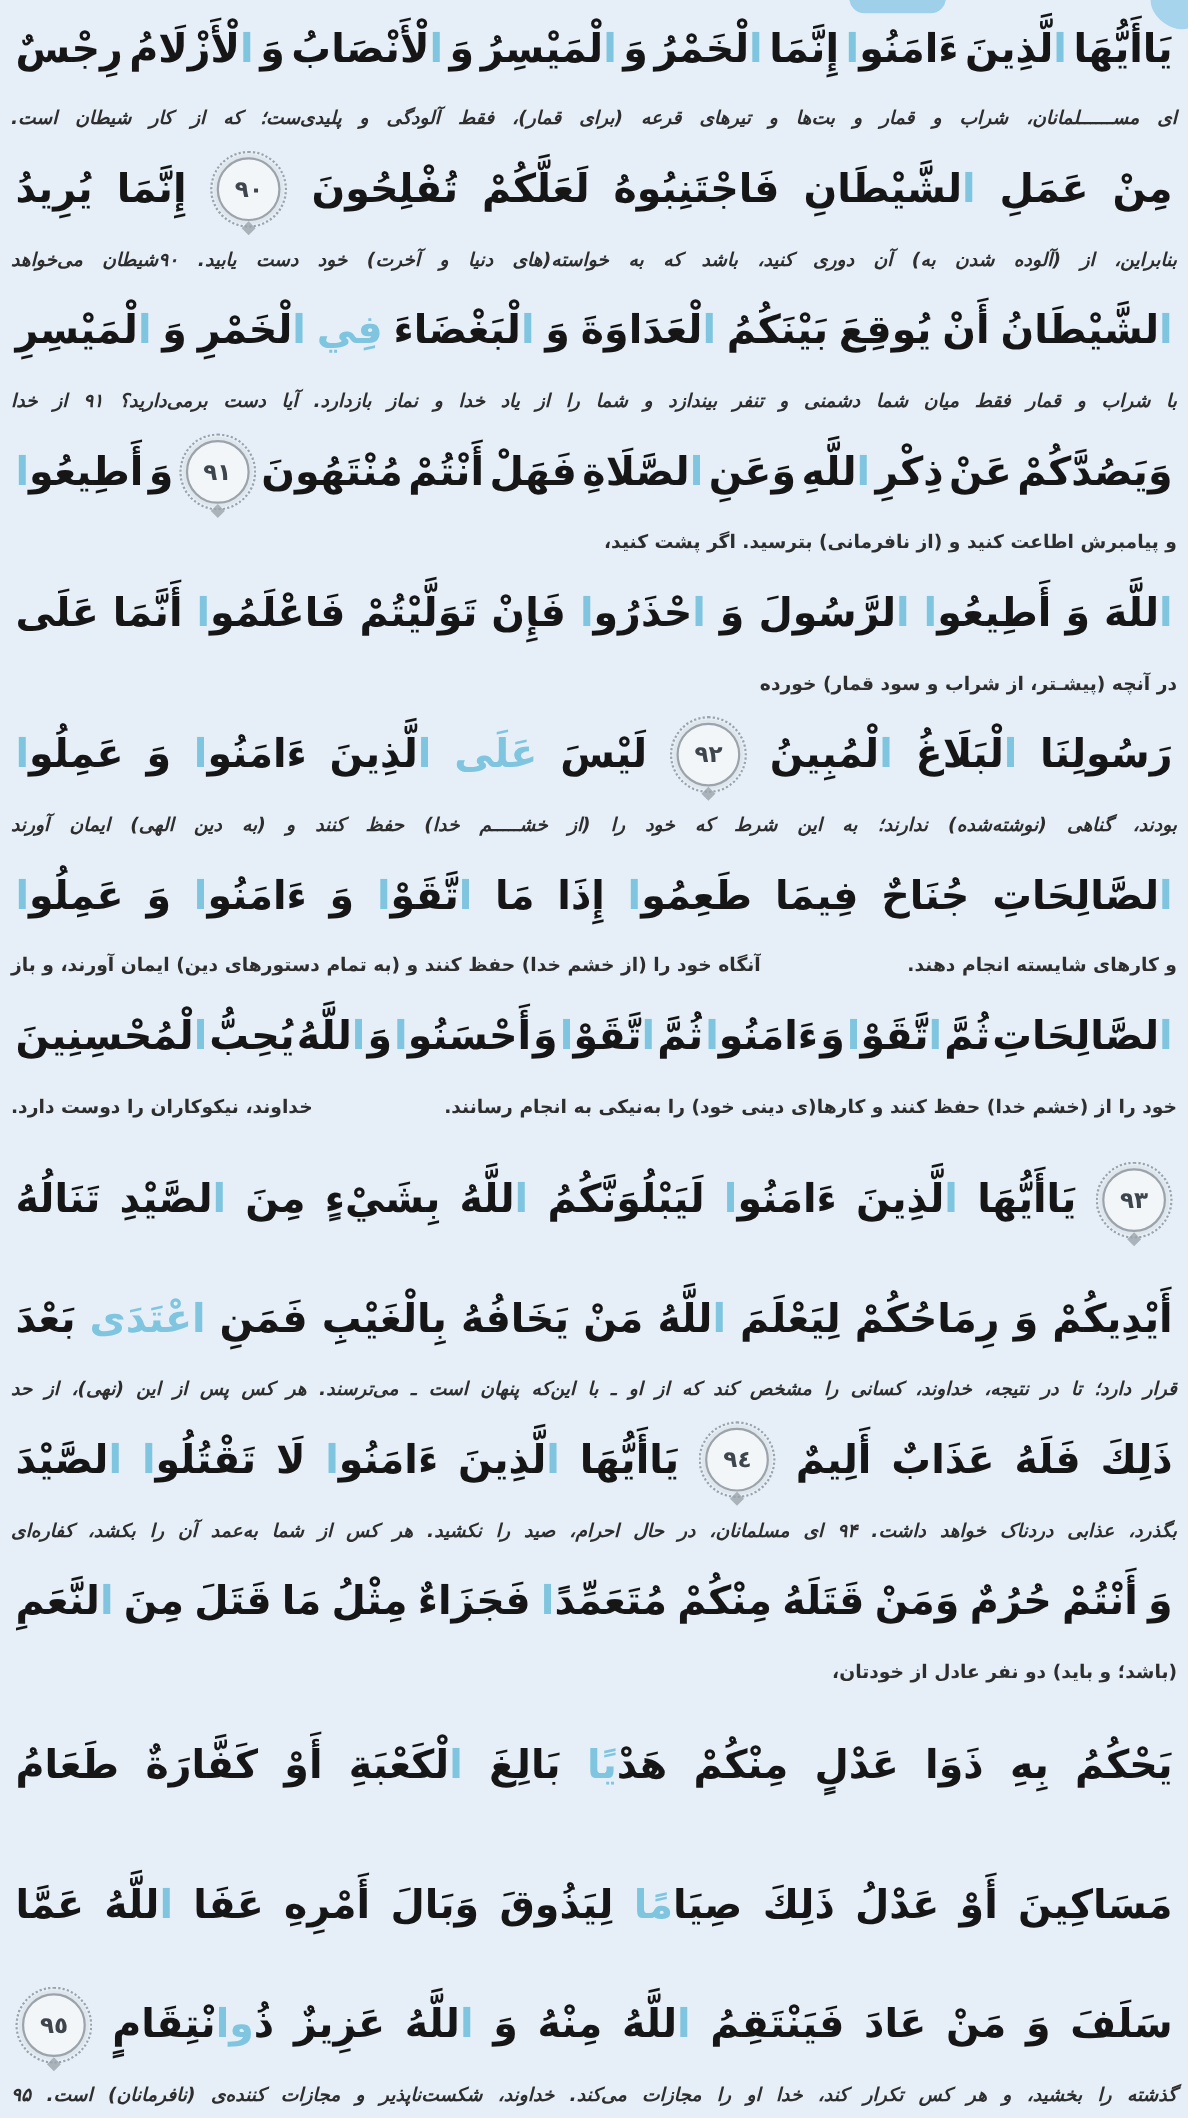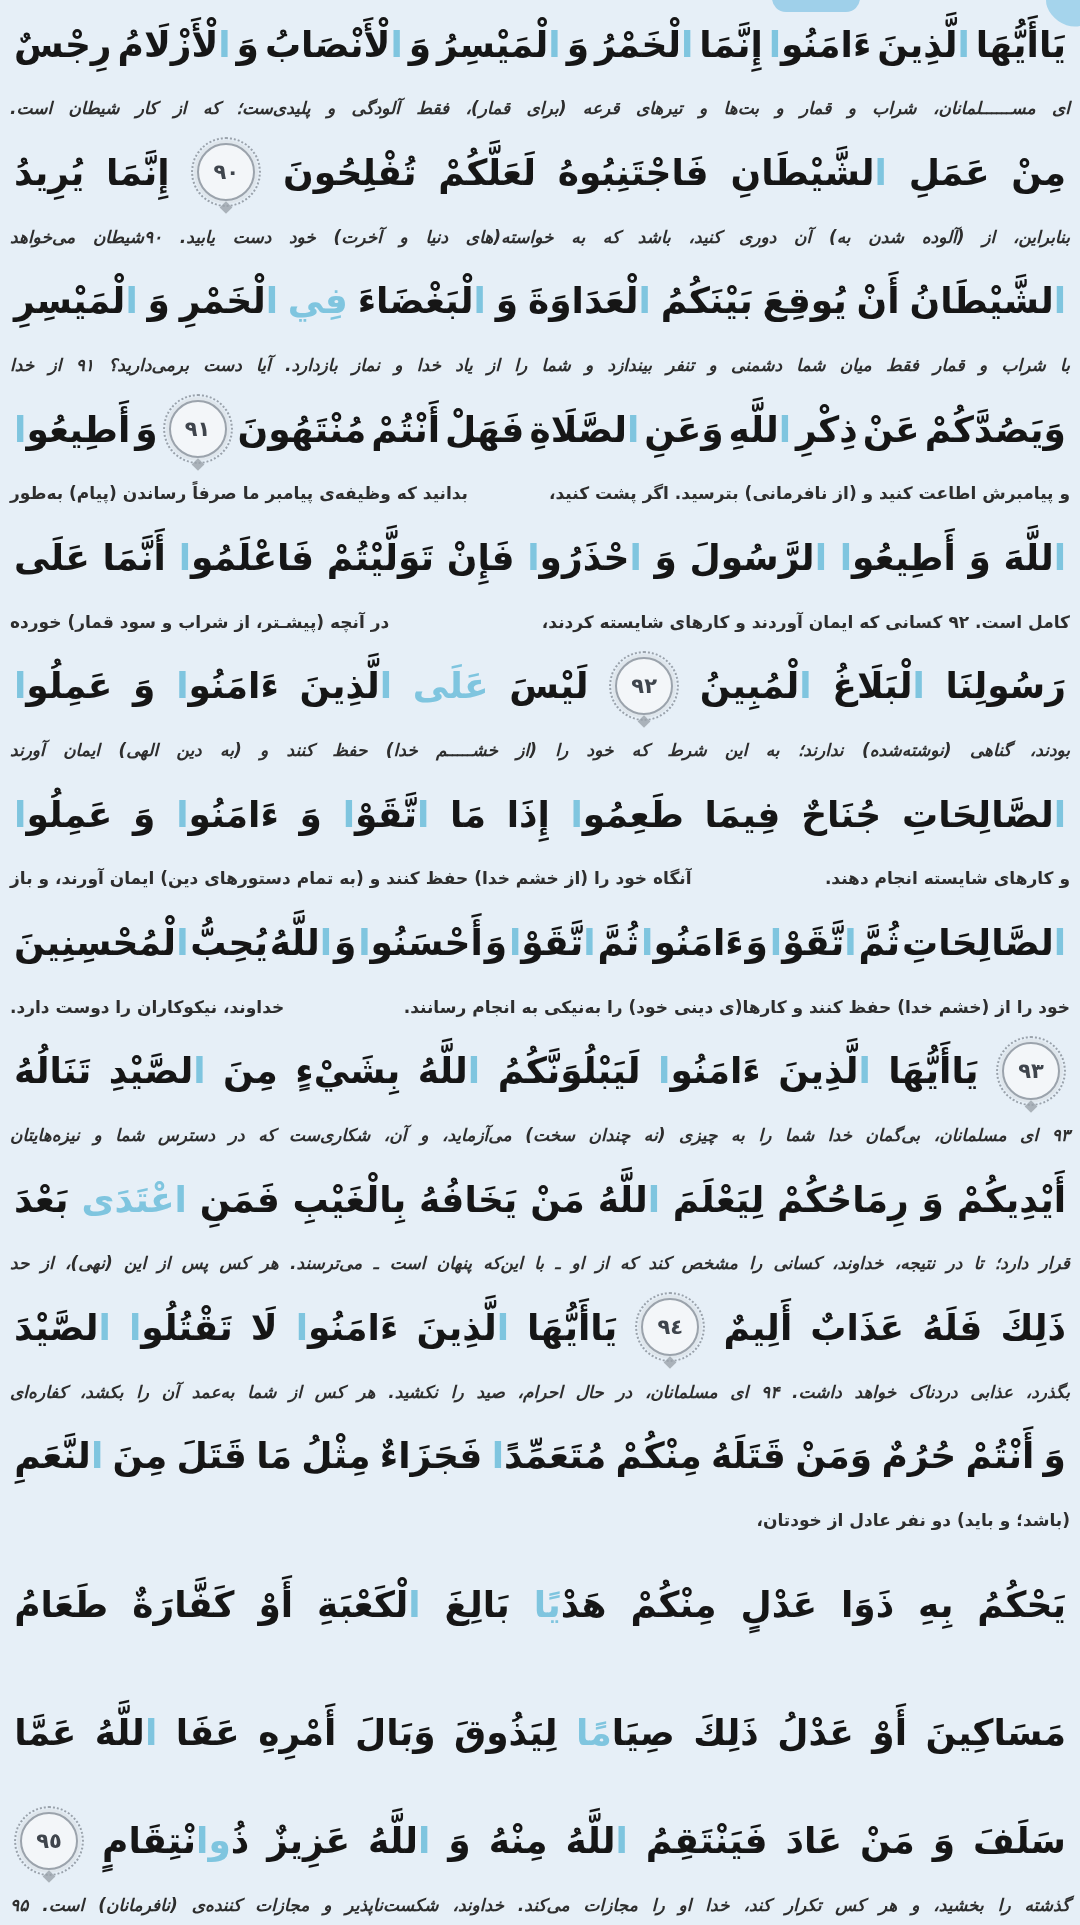--- a/index.html
+++ b/index.html
@@ -160,39 +160,37 @@
         <span class="word"><span>أَنْتُمْ</span></span>
         <span class="word"><span>مُنْتَهُونَ</span></span>
         <span class="med">
           <span>٩١</span>
         </span>
         <span class="word"><span>وَ</span></span>
         <span class="word"><span>أَطِيعُو</span><span class="b">ا</span></span>
       </div>
       <div class="fa">
         <span class="part">و پیامبرش اطاعت کنید و (از نافرمانی) بترسید. اگر پشت کنید،</span>
-        <span class="part">بدانید که وظیفه‌ی پیامبر ما صرفاً رساندن (پیام) به‌طور</span>
       </div>
     </div>
     <div class="row">
       <div class="ar">
         <span class="word"><span class="b">ا</span><span>للَّهَ</span></span>
         <span class="word"><span>وَ</span></span>
         <span class="word"><span>أَطِيعُو</span><span class="b">ا</span></span>
         <span class="word"><span class="b">ا</span><span>لرَّسُولَ</span></span>
         <span class="word"><span>وَ</span></span>
         <span class="word"><span class="b">ا</span><span>حْذَرُو</span><span class="b">ا</span></span>
         <span class="word"><span>فَإِنْ</span></span>
         <span class="word"><span>تَوَلَّيْتُمْ</span></span>
         <span class="word"><span>فَاعْلَمُو</span><span class="b">ا</span></span>
         <span class="word"><span>أَنَّمَا</span></span>
         <span class="word"><span>عَلَى</span></span>
       </div>
       <div class="fa">
-        <span class="part">کامل است. ۹۲ کسانی که ایمان آوردند و کارهای شایسته کردند،</span>
         <span class="part">در آنچه (پیشـتر، از شراب و سود قمار) خورده</span>
       </div>
     </div>
     <div class="row">
       <div class="ar">
         <span class="word"><span>رَسُولِنَا</span></span>
         <span class="word"><span class="b">ا</span><span>لْبَلَاغُ</span></span>
         <span class="word"><span class="b">ا</span><span>لْمُبِينُ</span></span>
         <span class="med">
           <span>٩٢</span>
@@ -255,23 +253,20 @@
         </span>
         <span class="word"><span>يَاأَيُّهَا</span></span>
         <span class="word"><span class="b">ا</span><span>لَّذِينَ</span></span>
         <span class="word"><span>ءَامَنُو</span><span class="b">ا</span></span>
         <span class="word"><span>لَيَبْلُوَنَّكُمُ</span></span>
         <span class="word"><span class="b">ا</span><span>للَّهُ</span></span>
         <span class="word"><span>بِشَيْءٍ</span></span>
         <span class="word"><span>مِنَ</span></span>
         <span class="word"><span class="b">ا</span><span>لصَّيْدِ</span></span>
         <span class="word"><span>تَنَالُهُ</span></span>
-      </div>
-      <div class="fa single">
-        <span class="part">۹۳ ای مسلمانان، بی‌گمان خدا شما را به چیزی (نه چندان سخت) می‌آزماید، و آن، شکاری‌ست که در دسترس شما و نیزه‌هایتان</span>
       </div>
     </div>
     <div class="row">
       <div class="ar">
         <span class="word"><span>أَيْدِيكُمْ</span></span>
         <span class="word"><span>وَ</span></span>
         <span class="word"><span>رِمَاحُكُمْ</span></span>
         <span class="word"><span>لِيَعْلَمَ</span></span>
         <span class="word"><span class="b">ا</span><span>للَّهُ</span></span>
         <span class="word"><span>مَنْ</span></span>

